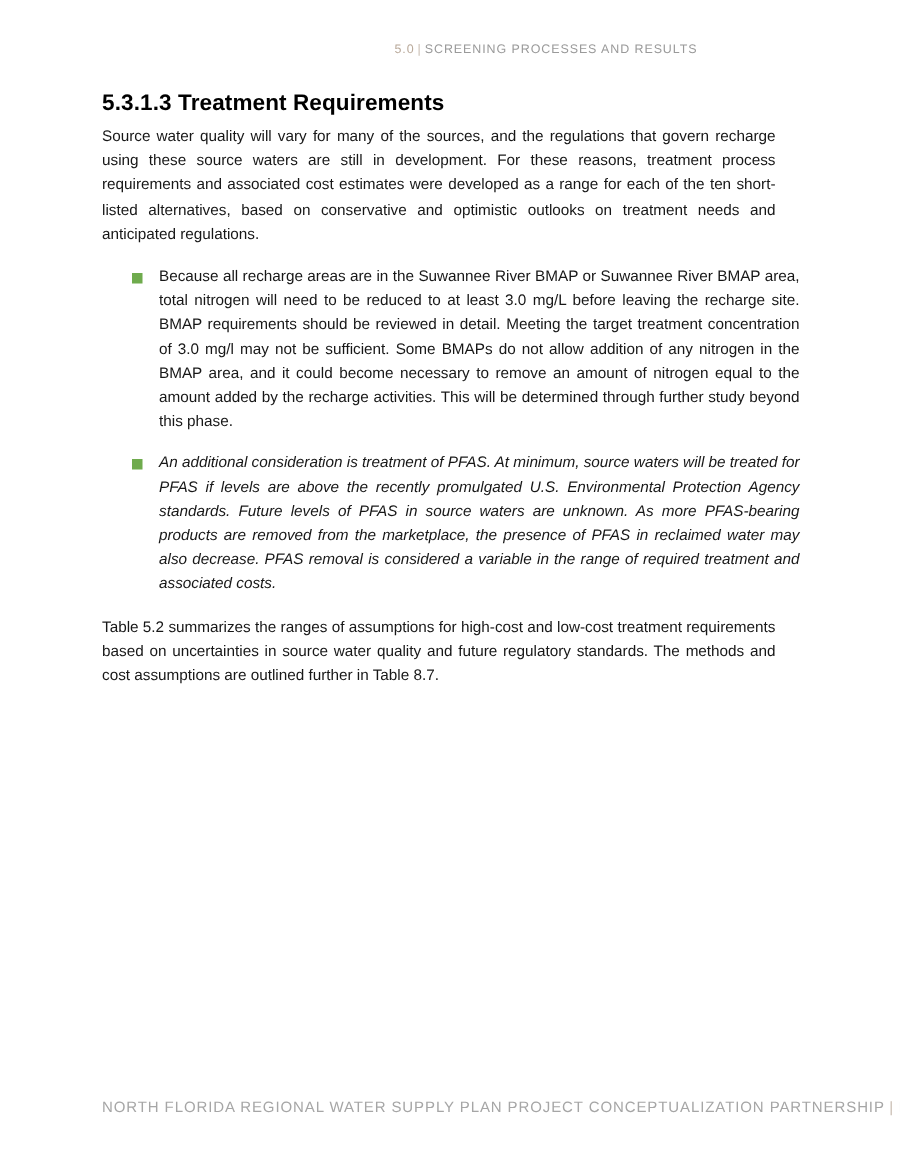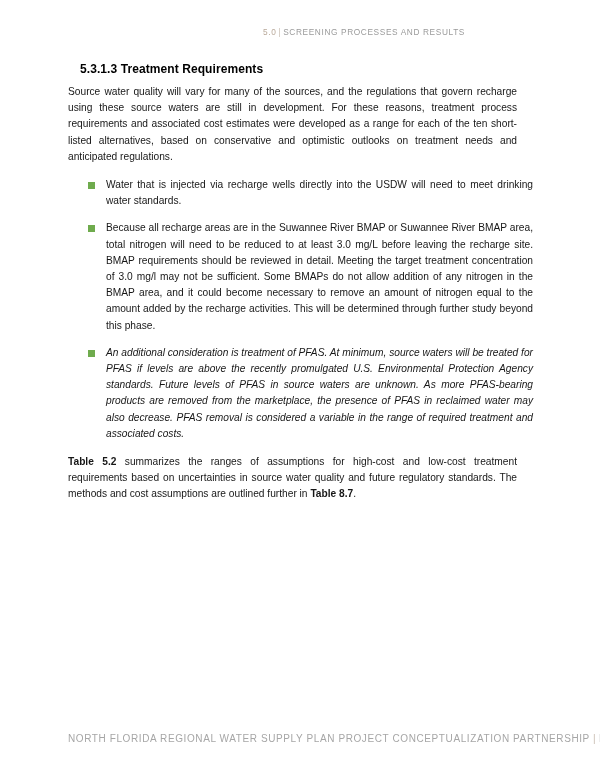--- a/index.html
+++ b/index.html
@@ -47,43 +47,43 @@
 
   
   .content {
     position: absolute;
     top: 62px;
     left: 68px;
     width: 465px;
   }
 
   h2.heading {
-    font-size: 12px;
+    font-size: 15px;
     font-weight: bold;
     color: #000000;
-    margin: 0 0 8px 12px;
+    margin: 0 0 8px 0;
     line-height: 14px;
     letter-spacing: 0.08px;
   }
 
   p.body-para {
     font-size: 10.2px;
     line-height: 16.2px;
     text-align: justify;
     text-justify: inter-word;
     margin: 0 16px 12px 0;
     color: #171717;
     hyphens: none;
   }
   p.body-para.lead-in {
     margin-bottom: 10px;
   }
 
   b, strong {
-    font-weight: bold;
+    font-weight: normal;
   }
 
   
   ul.bullets {
     list-style: none;
     margin: 0 0 12px 0;
     padding: 0;
   }
   ul.bullets li {
     position: relative;
@@ -142,24 +142,20 @@
   <div class="content">
 
     <h2 class="heading">5.3.1.3 Treatment Requirements</h2>
 
     <p class="body-para">Source water quality will vary for many of the sources, and the regulations that govern recharge using these source waters are still in development. For these reasons, treatment process requirements and associated cost estimates were developed as a range for each of the ten short-listed alternatives, based on conservative and optimistic outlooks on treatment needs and anticipated regulations.</p>
 
 
     <ul class="bullets">
       <li>
         <span class="bullet-marker"></span>
-        <span>Water that is injected via recharge wells directly into the USDW will need to meet drinking water standards.</span>
-      </li>
-      <li>
-        <span class="bullet-marker"></span>
         <span>Because all recharge areas are in the Suwannee River BMAP or Suwannee River BMAP area, total nitrogen will need to be reduced to at least 3.0 mg/L before leaving the recharge site. BMAP requirements should be reviewed in detail. Meeting the target treatment concentration  of 3.0 mg/l may not be sufficient. Some BMAPs do not allow addition of any nitrogen in the BMAP area, and it could become necessary to remove an amount of nitrogen equal to the amount added by the recharge activities. This will be determined through further study beyond this phase.</span>
       </li>
       <li>
         <span class="bullet-marker"></span>
         <span>An additional consideration is treatment of PFAS. At minimum, source waters will be treated for PFAS if levels are above the recently promulgated U.S. Environmental Protection Agency standards. Future levels of PFAS in source waters are unknown. As more PFAS-bearing products are removed from the marketplace, the presence of PFAS in reclaimed water may also decrease. PFAS removal is considered a variable in the range of required treatment and associated costs.</span>
       </li>
     </ul>
 
     <p class="body-para"><b>Table 5.2</b><span> summarizes the ranges of assumptions for high-cost and low-cost treatment requirements based on uncertainties in source water quality and future regulatory standards. The methods and cost assumptions are outlined further in </span><b>Table 8.7</b><span>.</span></p>
 

